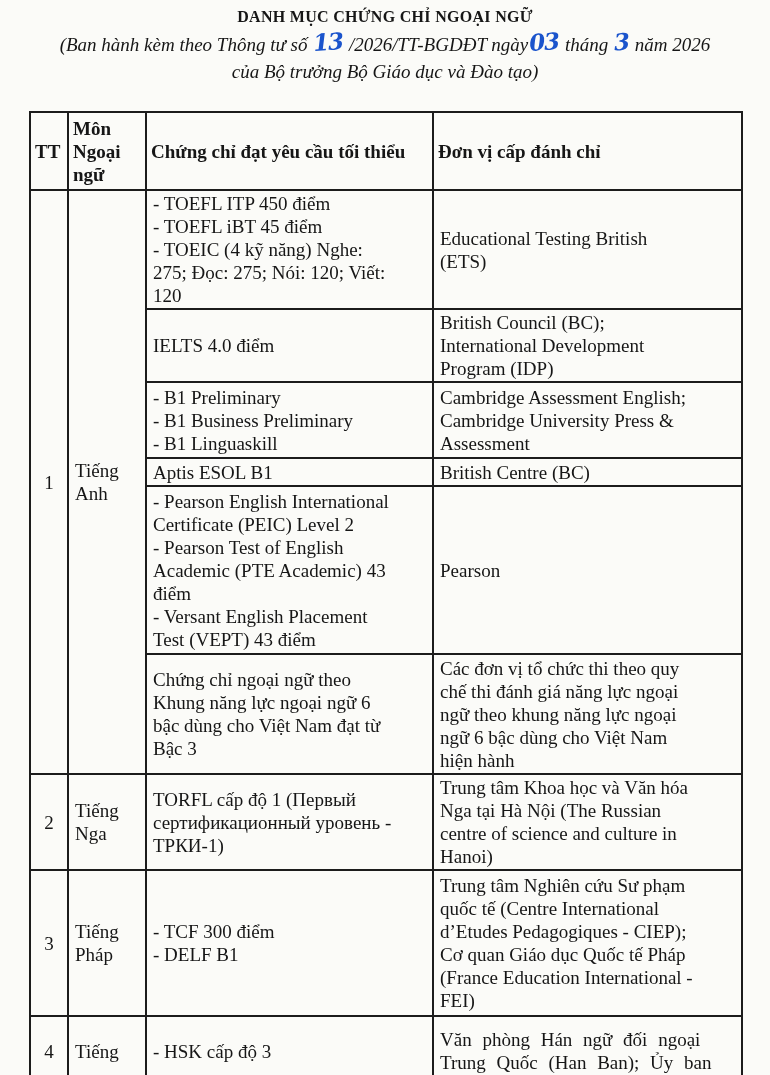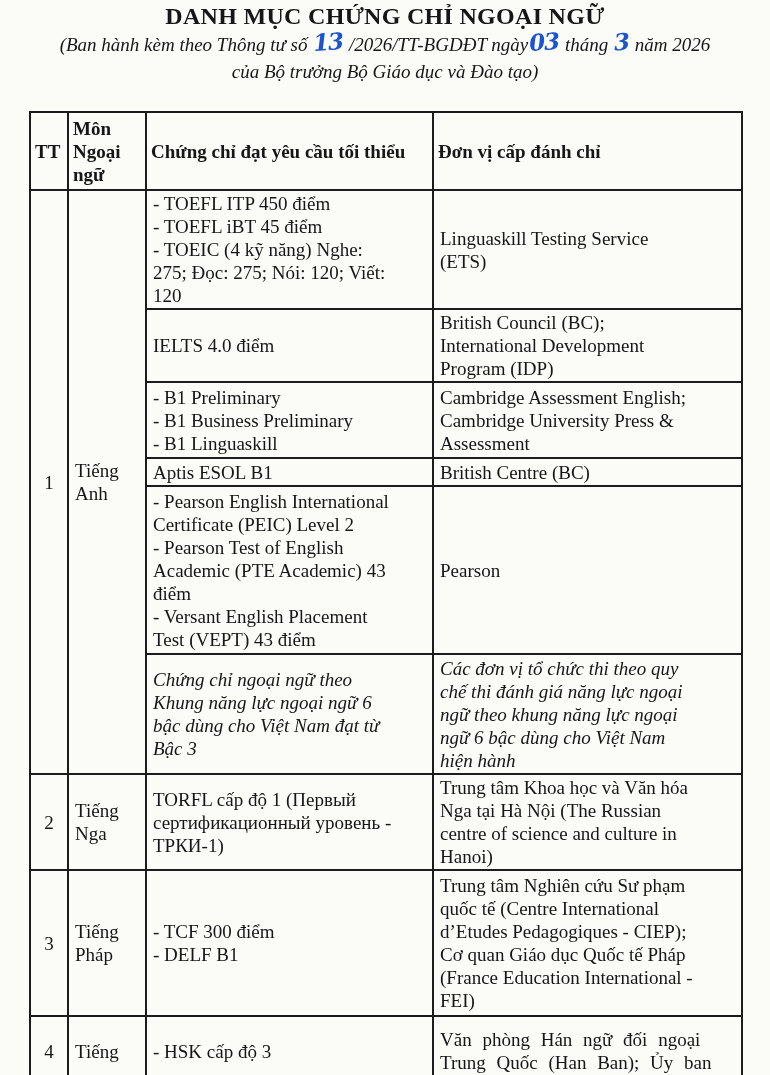--- a/index.html
+++ b/index.html
@@ -10,21 +10,21 @@
     overflow: hidden;
     background: #fbfbf8;
     font-family: "Liberation Serif", "DejaVu Serif", serif;
     color: #161616;
   }
   .doc-header {
     text-align: center;
     padding-top: 5px;
   }
   .doc-title {
-    font-size: 24px;
+    font-size: 16px;
     font-weight: bold;
     letter-spacing: 0.3px;
     line-height: 23px;
   }
   .doc-subtitle {
     font-style: italic;
     font-size: 19px;
     line-height: 25px;
     margin-top: 2px;
   }
@@ -63,21 +63,21 @@
   .col-sub  { width: 78px; }
   .col-cert { width: 287px; }
   .col-iss  { width: 309px; }
 
   .h-head { height: 78px; }
   .h-r1a  { height: 112px; }
   .h-r1b  { height: 72px; }
   .h-r1c  { height: 76px; }
   .h-r1d  { height: 28px; margin-top: 16px; }
   .h-r1e  { height: 168px; }
-  .h-r1f  { height: 120px; font-style: italic; }
+  .h-r1f  { height: 120px; }
   .h-r2   { height: 96px; }
   .h-r3   { height: 146px; }
   .h-r4   { height: 70px; }
 
   .cell-tt { text-align: center; }
   .cell-sub { padding-left: 7px; }
   .ml { white-space: pre-line; }
   .cell-cert { padding-left: 8px; }
   .cell-iss { padding-left: 9px; }
   .wide-space { word-spacing: 6px; }
@@ -114,21 +114,21 @@
     </tr>
 
     <tr class="h-r1a">
       <td class="cell-tt" rowspan="6">1</td>
       <td class="cell-sub" rowspan="6">Tiếng Anh</td>
       <td class="cell-cert ml">- TOEFL ITP 450 điểm
 - TOEFL iBT 45 điểm
 - TOEIC (4 kỹ năng) Nghe:
 275; Đọc: 275; Nói: 120; Viết:
 120</td>
-      <td class="cell-iss ml">Linguaskill Testing Service
+      <td class="cell-iss ml">Educational Testing British
 (ETS)</td>
     </tr>
     <tr class="h-r1b">
       <td class="cell-cert ml">IELTS 4.0 điểm</td>
       <td class="cell-iss ml">British Council (BC);
 International Development
 Program (IDP)</td>
     </tr>
     <tr class="h-r1c">
       <td class="cell-cert ml">- B1 Preliminary

